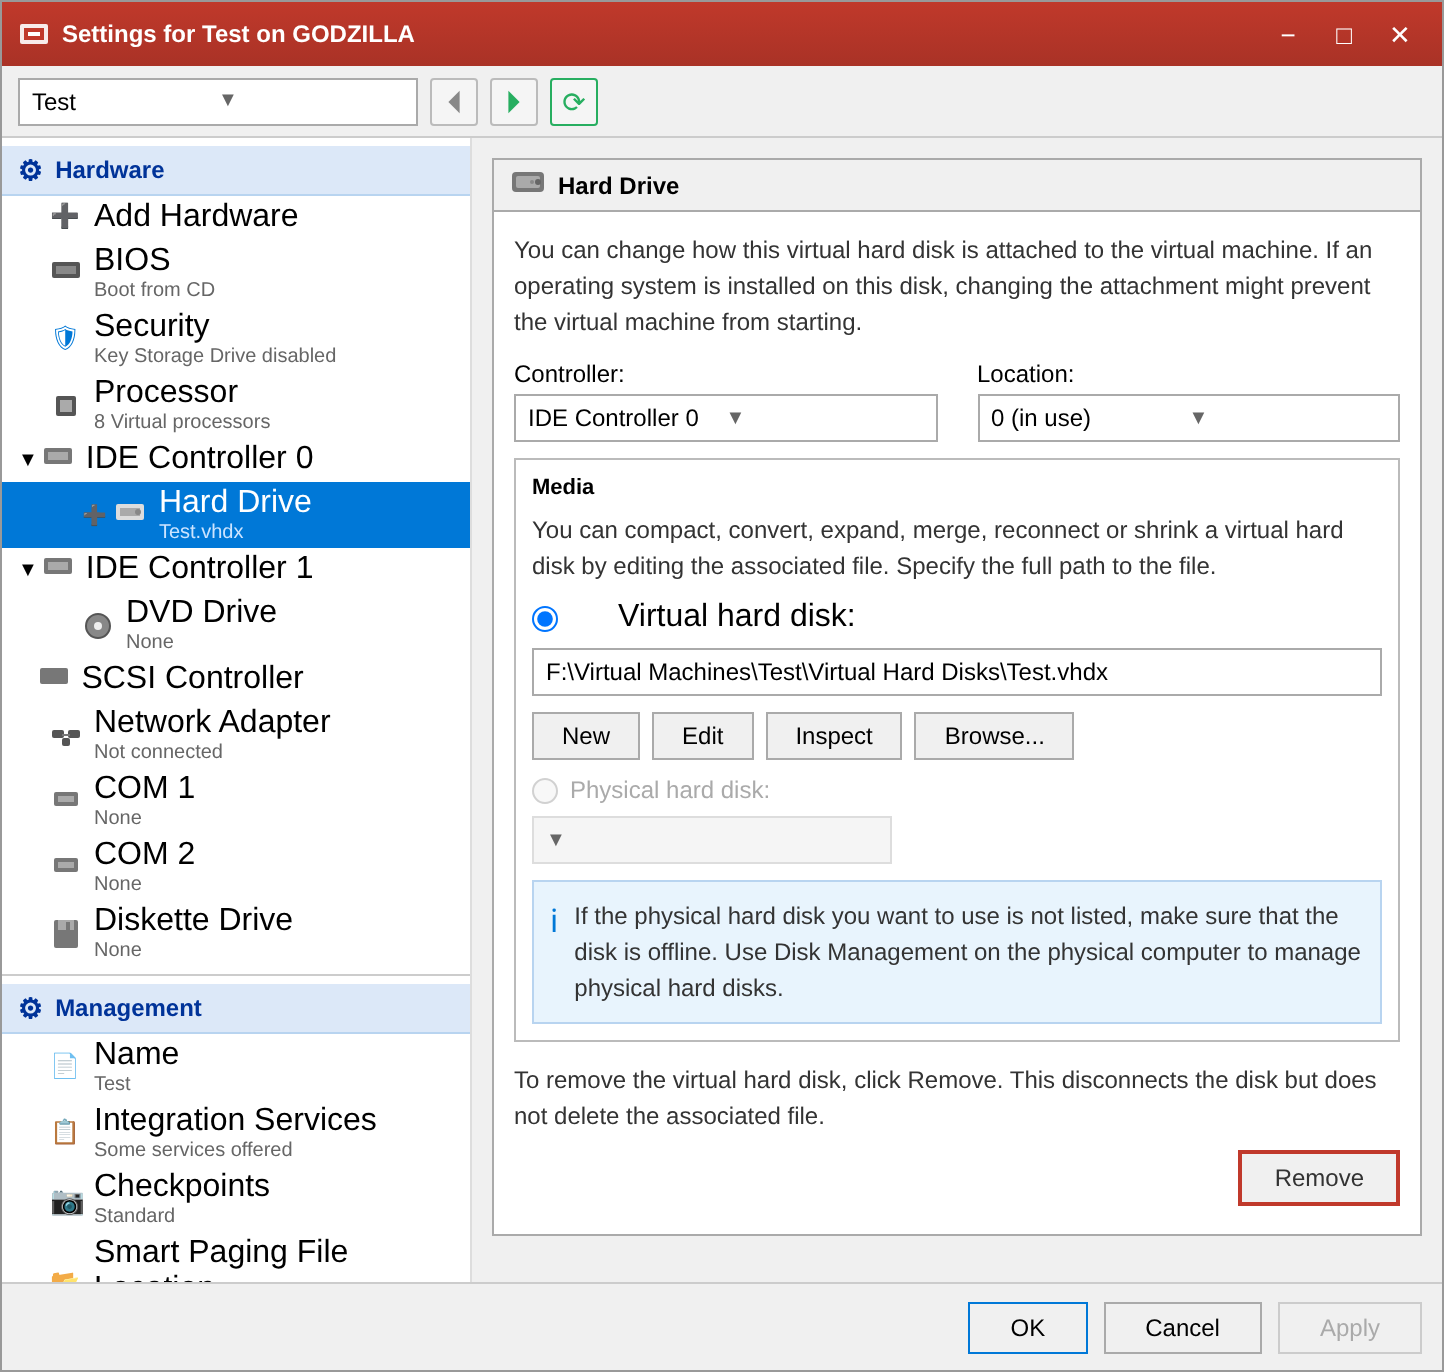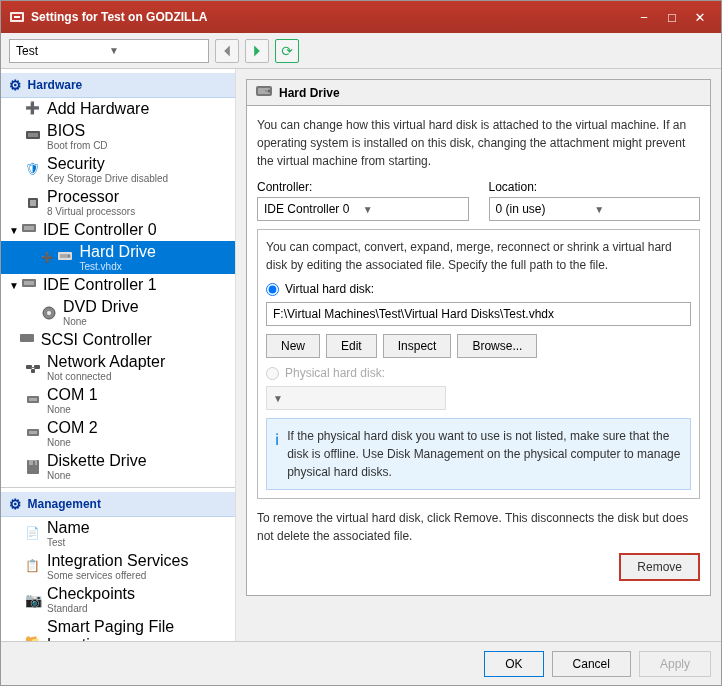--- a/index.html
+++ b/index.html
@@ -50,21 +50,21 @@
     .combo-box { height: 24px; border: 1px solid #aaa; background: white; display: flex; align-items: center; padding: 0 6px; cursor: pointer; font-size: 12px; min-width: 180px; }
     .combo-box span { flex: 1; }
     .combo-arrow { font-size: 10px; color: #666; }
 
     .media-section { border: 1px solid #bbb; padding: 8px; margin-top: 4px; }
     .media-title { font-size: 11px; font-weight: bold; margin-bottom: 6px; }
     .media-desc { font-size: 12px; color: #333; margin-bottom: 8px; line-height: 1.5; }
 
     .radio-row { display: flex; align-items: center; gap: 6px; margin-bottom: 6px; }
     .radio-row input[type=radio] { margin: 0; }
-    .radio-label { font-size: 12px; }
+    .radio-label { font-size: 16px; margin-left: 24px; }
 
     .path-input { width: 100%; height: 24px; border: 1px solid #aaa; padding: 0 6px; font-size: 12px; margin-bottom: 8px; }
 
     .btn-row { display: flex; gap: 6px; margin-bottom: 8px; }
     .btn { height: 24px; padding: 0 14px; border: 1px solid #aaa; background: #f0f0f0; cursor: pointer; font-size: 12px; display: flex; align-items: center; justify-content: center; }
 
     .radio-row2 { display: flex; align-items: center; gap: 6px; margin-bottom: 6px; }
     .disabled-label { color: #aaa; font-size: 12px; }
     .disabled-combo { height: 24px; border: 1px solid #ddd; background: #f5f5f5; display: flex; align-items: center; padding: 0 6px; color: #aaa; width: 180px; }
 
@@ -357,20 +357,21 @@
             <div class="form-group wide">
               <label class="form-label">Location:</label>
               <div class="combo-box">
                 <span>0 (in use)</span>
                 <span class="combo-arrow">▼</span>
               </div>
             </div>
           </div>
 
           <div class="media-section">
+            <div class="media-title">Media</div>
             <p class="media-desc">You can compact, convert, expand, merge, reconnect or shrink a virtual hard disk by editing the associated file. Specify the full path to the file.</p>
 
             <div class="radio-row">
               <input type="radio" name="disk-type" id="virtual-radio" checked="" style="">
               <label class="radio-label" for="virtual-radio">Virtual hard disk:</label>
             </div>
 
             <input type="text" class="path-input" value="F:\Virtual Machines\Test\Virtual Hard Disks\Test.vhdx" style="">
             <div class="btn-row">
               <button class="btn">New</button>

